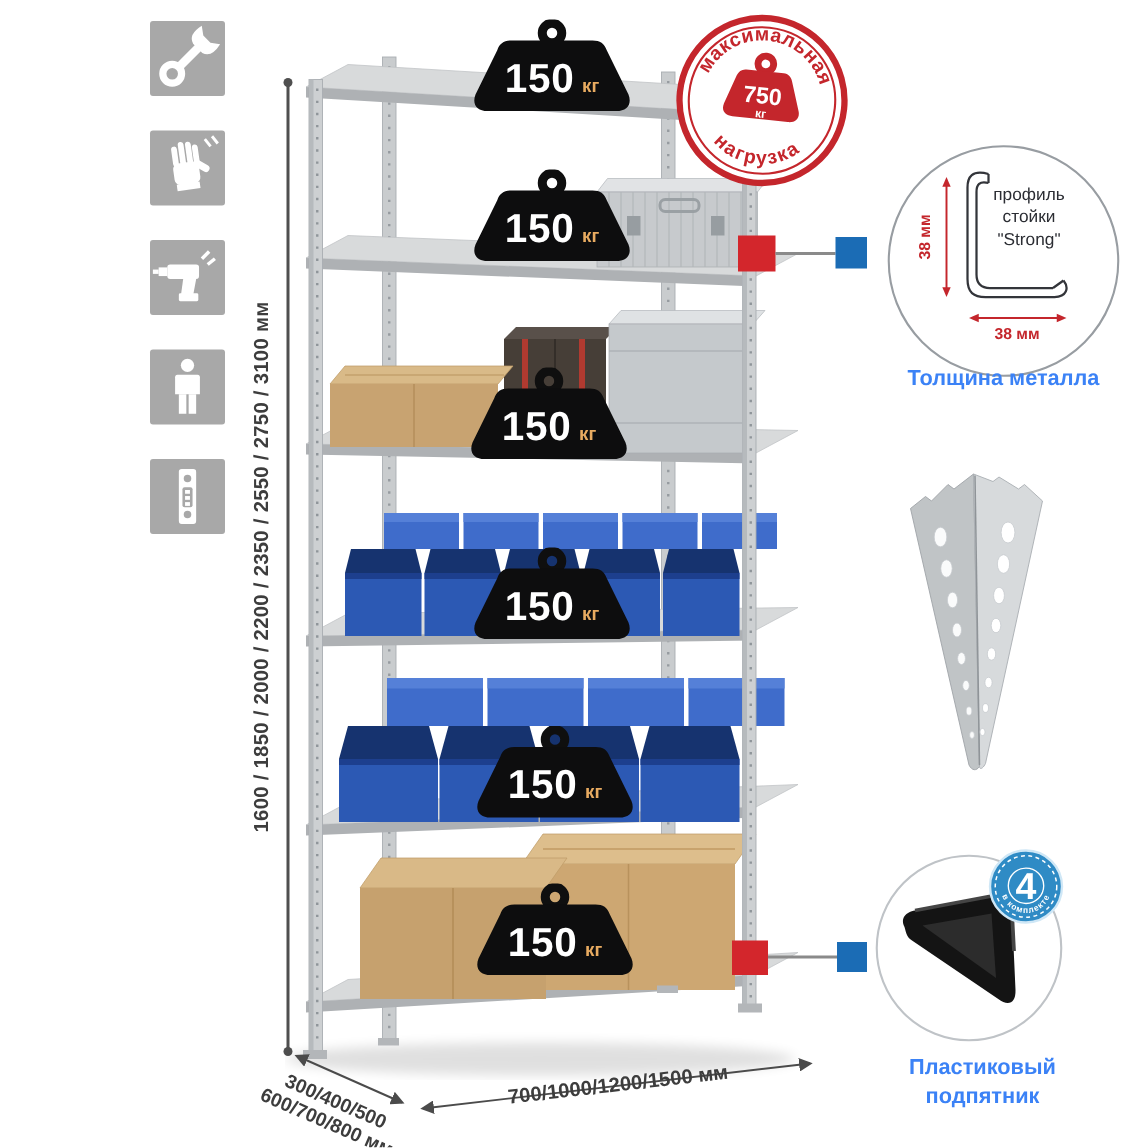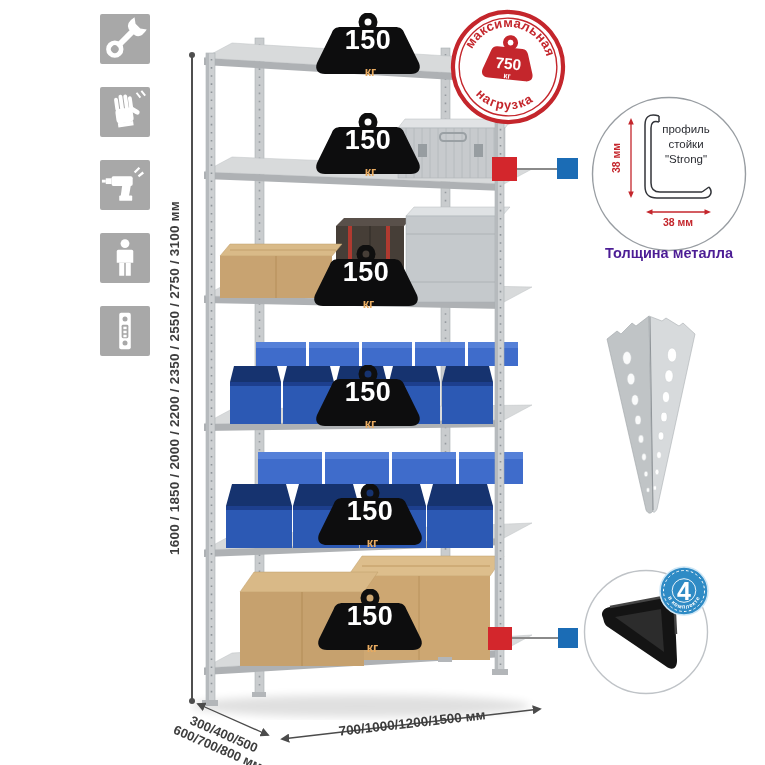--- a/index.html
+++ b/index.html
@@ -11,33 +11,33 @@
         display:flex;align-items:center;justify-content:center;}
   
   .vline{position:absolute;left:191px;top:55px;width:2px;height:646px;background:#4f4f4f;}
   .vline::before,.vline::after{content:"";position:absolute;left:-2px;width:6px;height:6px;border-radius:50%;background:#4f4f4f;}
   .vline::before{top:-3px}.vline::after{bottom:-3px}
   .hdim{position:absolute;left:174px;top:378px;transform:translate(-50%,-50%) rotate(-90deg);
         white-space:nowrap;font-size:13.5px;font-weight:bold;color:#3d3d3d;letter-spacing:.2px;}
   
   .weight-badge{position:absolute;width:116px;height:62px;}
   .weight-badge svg{position:absolute;left:0;top:0;}
-  .wb-label{position:absolute;left:0;right:0;top:20px;height:38px;display:flex;align-items:center;justify-content:center;flex-direction:column;}
+  .wb-label{position:absolute;left:0;right:0;top:20px;height:38px;display:flex;align-items:center;justify-content:center;}
   .wb-val{font-size:27px;font-weight:bold;color:#ffffff;letter-spacing:.5px;}
   .wb-unit{font-size:12.5px;font-weight:bold;color:#e8ab61;margin-left:5px;margin-top:9px;}
   
   .stamp{transform:rotate(6deg);}
   
   .sq{position:absolute;}
   .sq.red{background:#d3262c;}
   .sq.blue{background:#1b6cb5;}
   .callout-line{position:absolute;height:2px;background:#8a8a8a;}
   
   .detail-caption{position:absolute;transform:translate(-50%,-50%);text-align:center;
-      font-size:14.5px;font-weight:bold;color:#4c1d95;line-height:19px;white-space:nowrap;}
+      font-size:14.5px;font-weight:bold;color:#3b82f6;line-height:19px;white-space:nowrap;}
   .dim-label{position:absolute;text-align:center;font-size:13px;font-weight:bold;color:#3d3d3d;
       line-height:15px;white-space:nowrap;}
 </style>
 </head>
 <body>
 
 <div class="stage">
 
   <div class="tile" style="top:14px">
     <svg width="50" height="50" viewBox="0 0 52 52">
@@ -393,20 +393,24 @@
     <g>
       <circle cx="102" cy="25" r="24" fill="#2f8bc5"></circle>
       <circle cx="102" cy="25" r="24" fill="none" stroke="#cfe7f6" stroke-width="1.6"></circle>
       <circle cx="102" cy="25" r="20.5" fill="none" stroke="#fff" stroke-width="1" stroke-dasharray="2.6 2.3"></circle>
       <circle cx="102" cy="24.5" r="11.8" fill="none" stroke="#fff" stroke-width="0.9"></circle>
       <text x="102" y="33.5" text-anchor="middle" font-size="25" font-weight="bold" fill="#fff">4</text>
       <path id="footArc" d="M85.5 29 A 16.8 16.8 0 0 0 118.5 29" fill="none"></path>
       <text font-size="5.6" font-weight="bold" fill="#fff" letter-spacing="0.7"><textPath href="#footArc" startOffset="50%" text-anchor="middle">в комплекте</textPath></text>
     </g>
   </svg>
+  <div class="detail-caption" style="left:655px;top:722px">
+    <span style="display:block">Пластиковый</span>
+    <span style="display:block">подпятник</span>
+  </div>
 
   <svg class="abs" style="left:150px;top:692px" width="400" height="72" viewBox="0 0 400 72">
     <defs>
       <marker id="ah" viewBox="0 0 10 10" refX="8" refY="5" markerWidth="7" markerHeight="7" orient="auto-start-reverse">
         <path d="M0 0 L10 5 L0 10 z" fill="#4b4b4b"></path>
       </marker>
     </defs>
     <line x1="48" y1="12" x2="118" y2="43" stroke="#4b4b4b" stroke-width="1.3" marker-start="url(#ah)" marker-end="url(#ah)"></line>
     <line x1="132" y1="47" x2="390" y2="17" stroke="#4b4b4b" stroke-width="1.3" marker-start="url(#ah)" marker-end="url(#ah)"></line>
   </svg>

